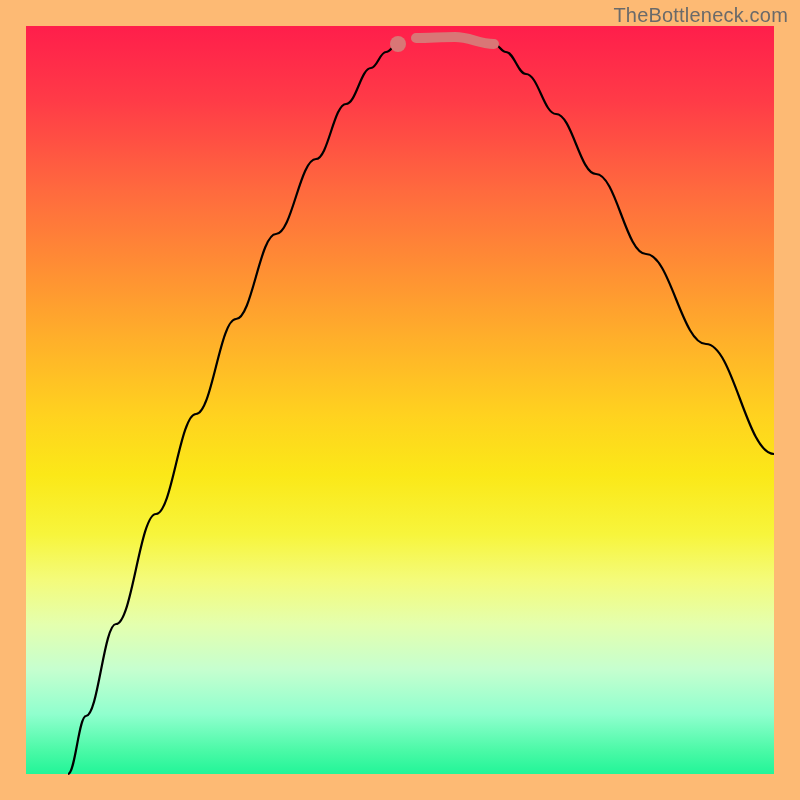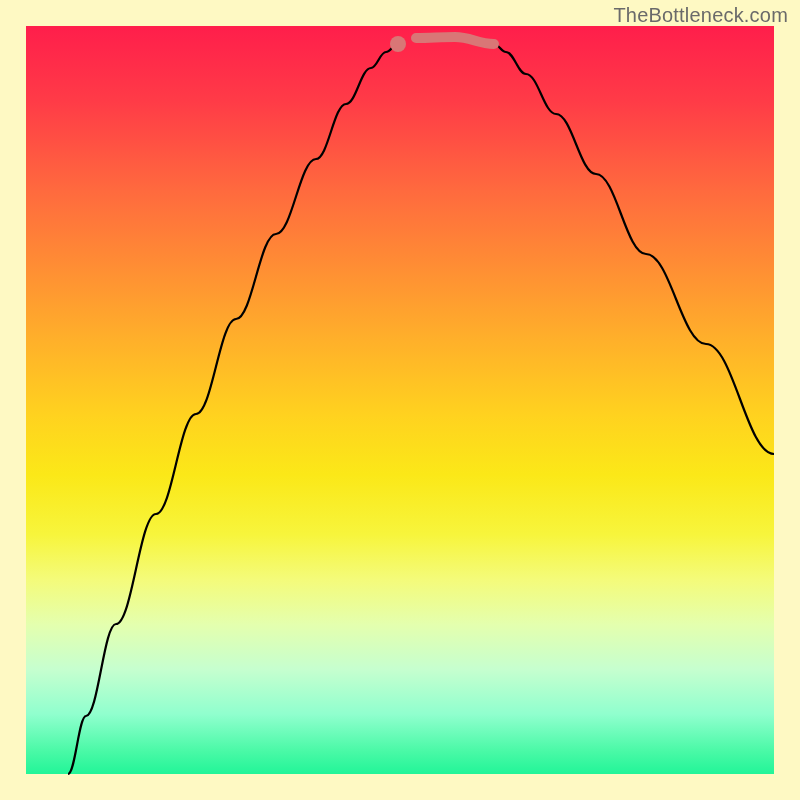--- a/index.html
+++ b/index.html
@@ -8,21 +8,21 @@
     width: 800px;
     height: 800px;
     background: #000;
     overflow: hidden;
     font-family: Arial, Helvetica, sans-serif;
   }
   .frame {
     position: relative;
     width: 800px;
     height: 800px;
-    background: #fef9c3;
+    background: #fdba74;
   }
   .plot {
     position: absolute;
     left: 26px;
     top: 26px;
     width: 748px;
     height: 748px;
     
     background: linear-gradient(to bottom,
       #ff1e4b 0%,

